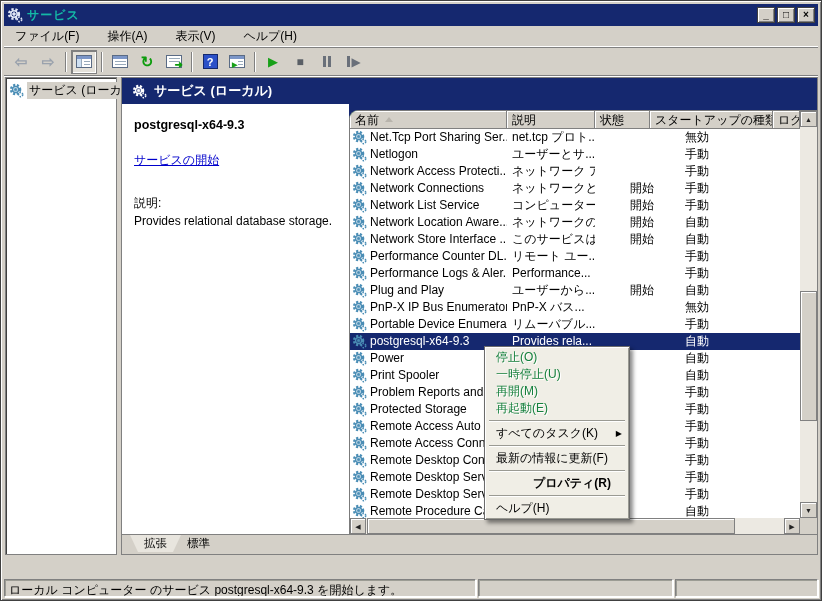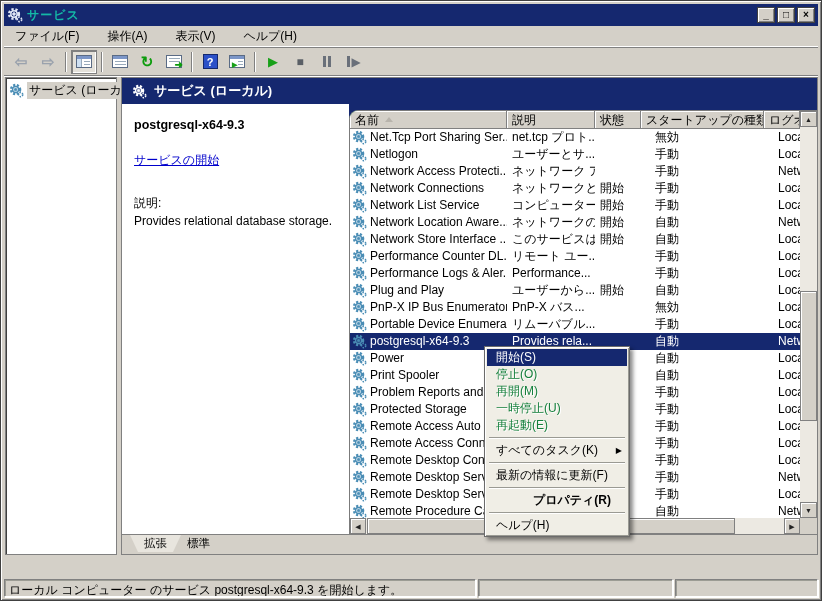--- a/index.html
+++ b/index.html
@@ -66,29 +66,29 @@
   .desclabel { margin-bottom:2px; }
   .desctext { line-height:1.25; }
 
   
   .listshell { position:absolute; top:32px; left:227px; right:0; bottom:20px; background:#86efac;
     border-top:1px solid #7b7b7b; border-left:1px solid #7b7b7b; border-top-left-radius:9px; overflow:hidden; }
   .lheader { position:absolute; top:0; left:0; right:17px; height:18px; display:flex; background:#d4d0c8; }
   .hcell { height:18px; border-right:1px solid #808080; border-bottom:1px solid #808080;
     box-shadow: inset 1px 1px 0 #fff; padding:2px 4px 0 5px; white-space:nowrap; overflow:hidden;
     display:flex; align-items:center; gap:6px; }
-  .hc0{width:157px;} .hc1{width:88px;} .hc2{width:46px;} .hc3{width:123px;} .hc4{flex:1;}
+  .hc0{width:157px;} .hc1{width:88px;} .hc2{width:55px;} .hc3{width:123px;} .hc4{flex:1;}
   .sortup { width:0; height:0; border-left:4px solid transparent; border-right:4px solid transparent;
     border-bottom:5px solid #b8b4ac; margin-top:-2px; }
   .rows { position:absolute; top:18px; left:0; right:17px; bottom:16px; overflow:hidden; background:#fff; }
   .lv-row { display:flex; height:17px; line-height:17px; white-space:nowrap; }
   .lv-row .cell { overflow:hidden; flex:0 0 auto; }
   .c-name{width:157px; display:flex; align-items:center; gap:3px; padding-left:2px;}
   .c-name .t { overflow:hidden; white-space:nowrap; }
-  .c-desc{width:88px; padding-left:5px;} .c-status{width:55px; padding-left:5px;}
+  .c-desc{width:88px; padding-left:5px;} .c-status{width:55px; padding-left:5px;margin-left:30px;}
   .c-startup{width:123px; padding-left:5px;} .c-logon{flex:1 1 auto; padding-left:5px;}
   .lv-row.sel { background:#15286f; color:#fff; }
   .rowgear { width:15px; height:15px; flex:0 0 auto; }
 
   
   .vscroll { position:absolute; top:0; right:0; width:17px; bottom:16px; background:#ece9e2; }
   .sbtn { position:absolute; left:0; width:17px; height:16px; background:#d4d0c8; border:1px solid #808080;
     box-shadow: inset 1px 1px 0 #fff; font-size:7px; text-align:center; line-height:15px; color:#222; }
   .vthumb { position:absolute; left:0; width:17px; top:180px; height:130px; background:#d4d0c8;
     border:1px solid #808080; box-shadow: inset 1px 1px 0 #fff; }
@@ -591,24 +591,23 @@
     </div>
   </div>
 
   <div class="statusbar">
     <div class="spanel sp1">ローカル コンピューター のサービス postgresql-x64-9.3 を開始します。</div>
     <div class="spanel sp2"></div>
     <div class="spanel sp3"></div>
   </div>
 
   <div class="ctxmenu">
-      <div class="menu-item hl"><span>開始(S)</span></div>
       <div class="menu-item disabled"><span>停止(O)</span></div>
+      <div class="menu-item disabled"><span>一時停止(U)</span></div>
       <div class="menu-item disabled"><span>再開(M)</span></div>
-      <div class="menu-item disabled"><span>一時停止(U)</span></div>
       <div class="menu-item disabled"><span>再起動(E)</span></div>
       <div class="menu-sep"></div>
       <div class="menu-item"><span>すべてのタスク(K)</span><span class="subarrow">▶</span></div>
       <div class="menu-sep"></div>
       <div class="menu-item"><span>最新の情報に更新(F)</span></div>
       <div class="menu-sep"></div>
       <div class="menu-item bold"><span>プロパティ(R)</span></div>
       <div class="menu-sep"></div>
       <div class="menu-item"><span>ヘルプ(H)</span></div>
     </div>

